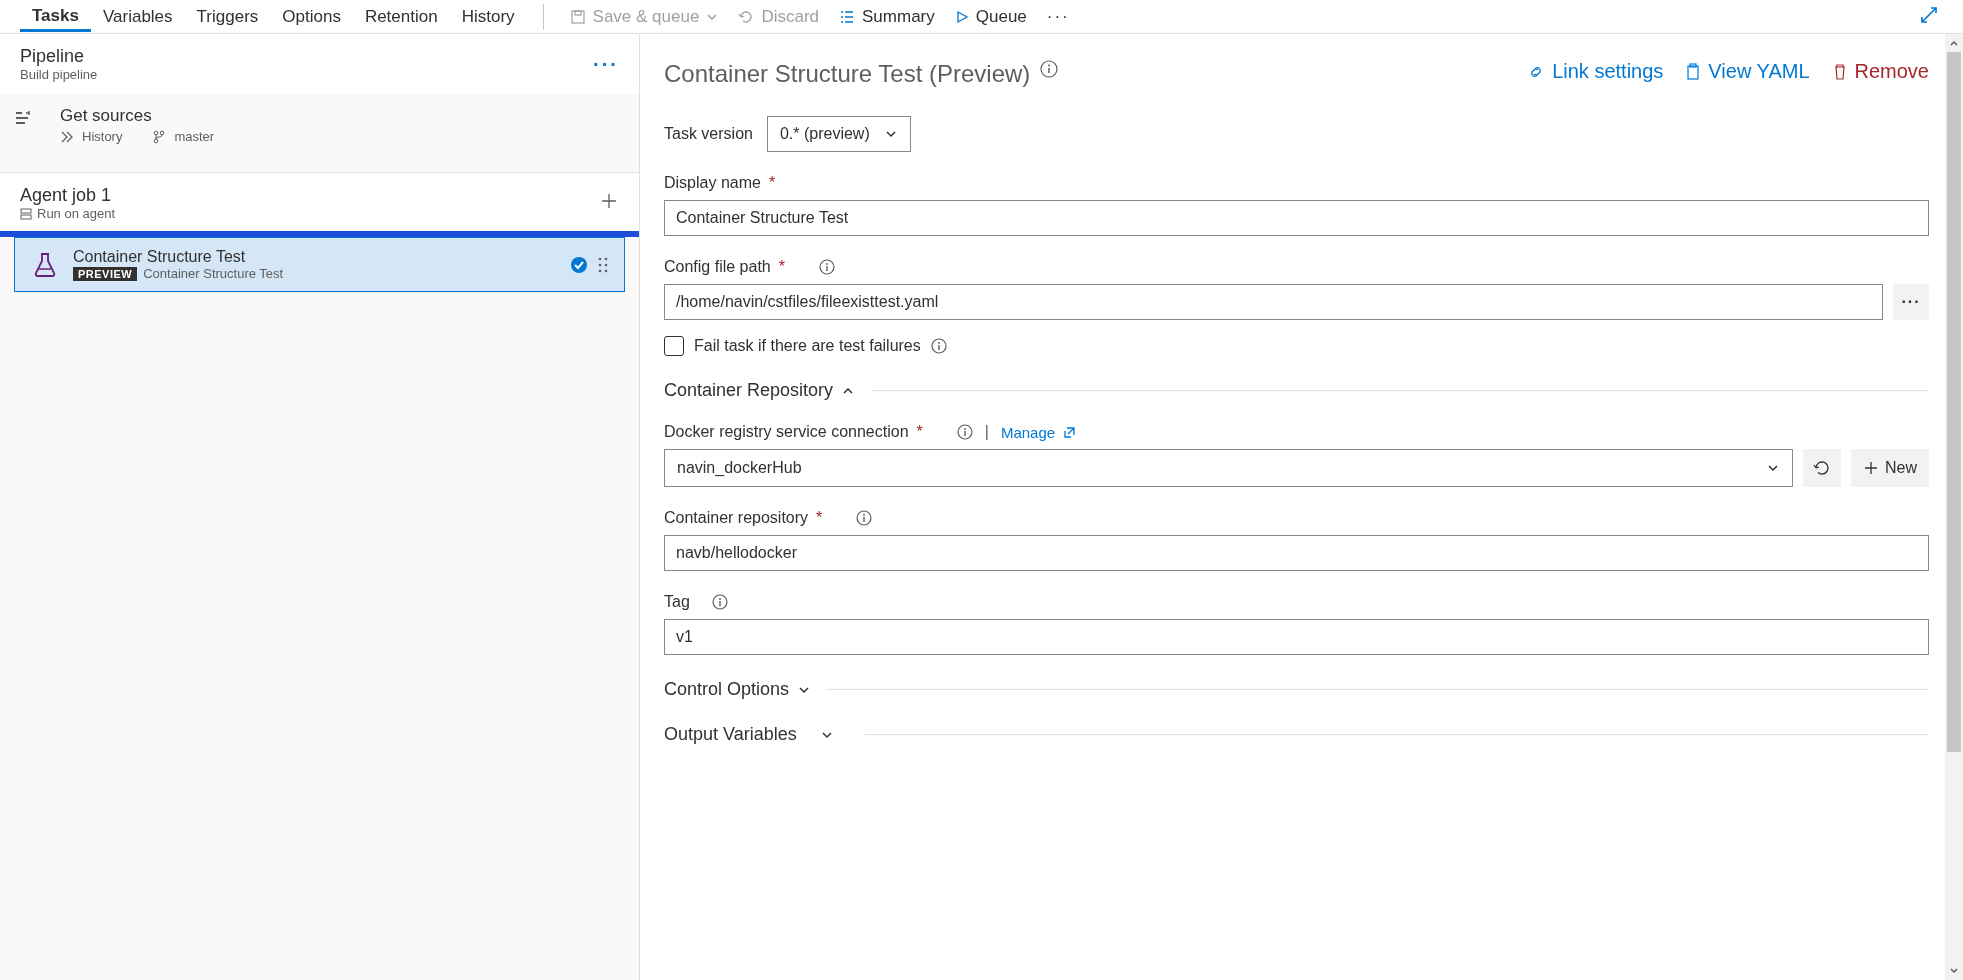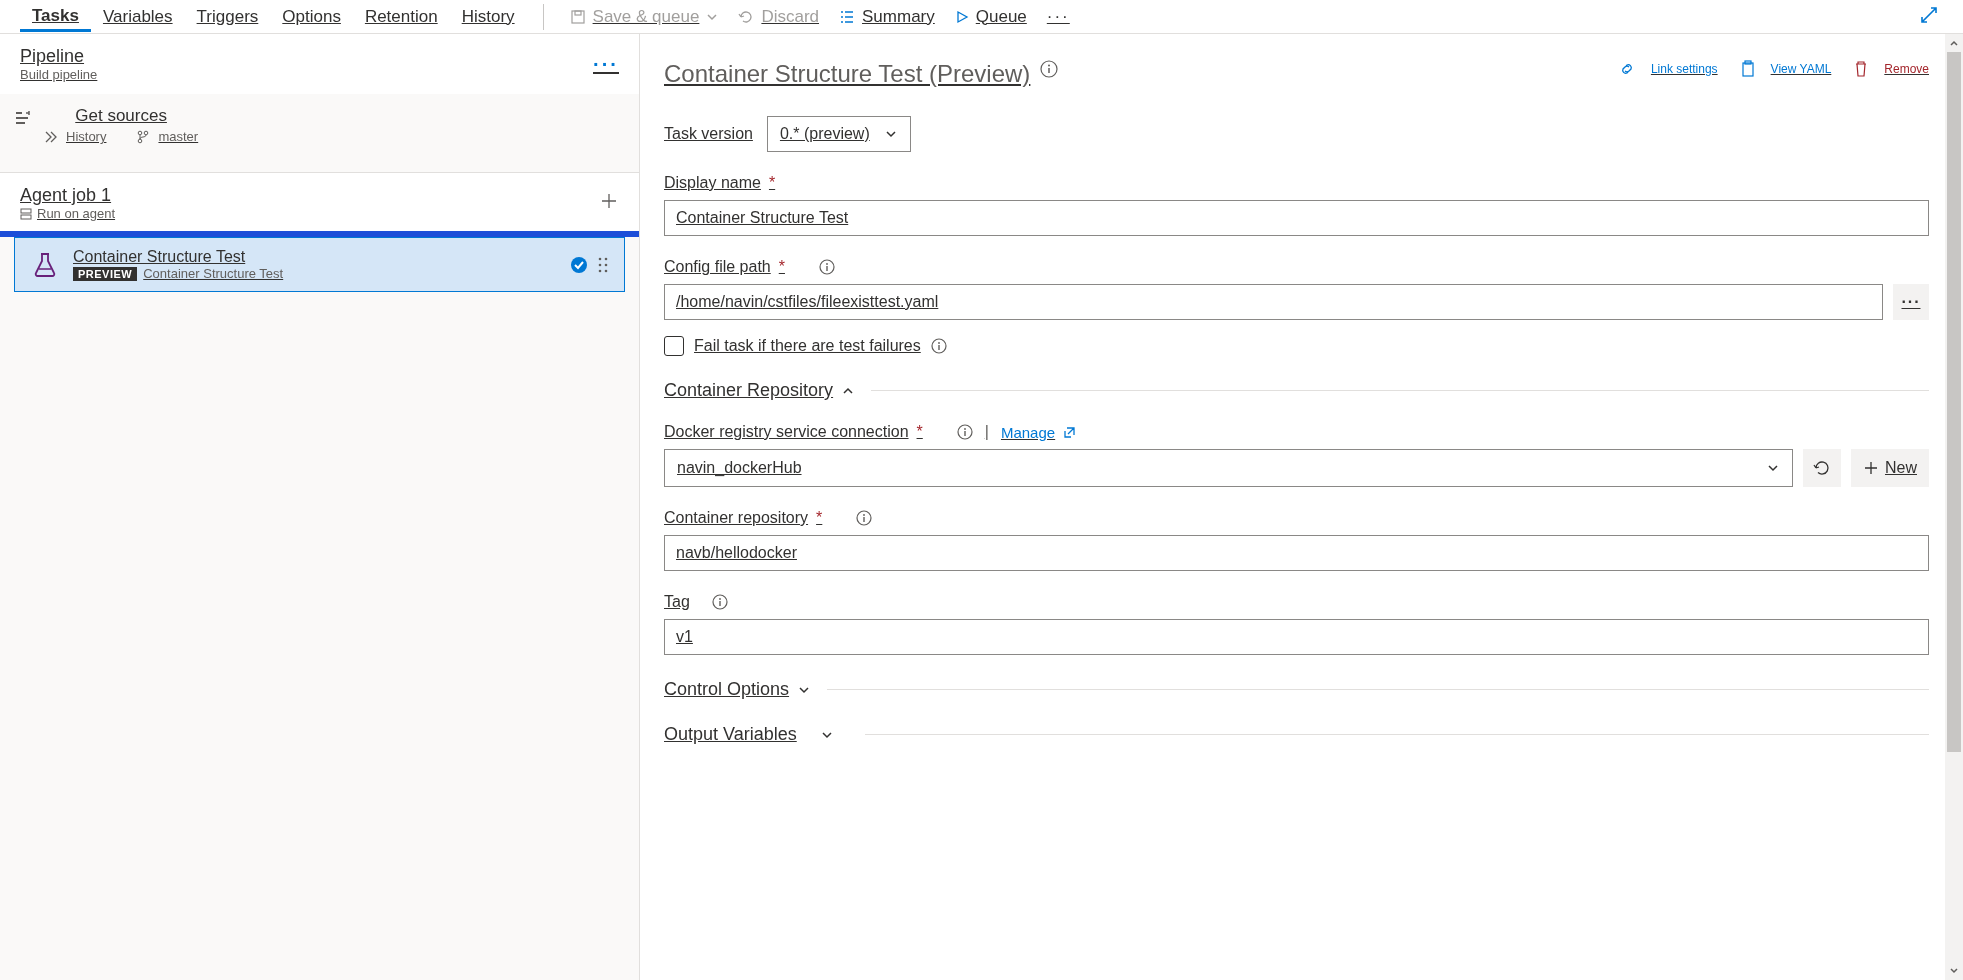--- a/index.html
+++ b/index.html
@@ -11,21 +11,20 @@
 body {
   background: #fff;
   color: #323130;
   overflow: hidden;
 }
 .app {
   display: flex;
   flex-direction: column;
   height: 980px;
   width: 1963px;
-  text-decoration: underline;
 }
 .top-tabs {
   display: flex;
   align-items: center;
   height: 34px;
   border-bottom: 1px solid #e1dfdd;
   padding: 0 20px;
 }
 .top-tabs .tab {
   padding: 4px 12px;
@@ -96,23 +95,22 @@
   cursor: pointer;
   color: #0078d4;
   font-size: 20px;
   letter-spacing: 2px;
   font-weight: bold;
 }
 .sources-row {
   display: flex;
   align-items: flex-start;
   padding: 12px 20px 10px 14px;
-  gap: 12px;
+  gap: 28px;
   background: #faf9f8;
-  text-align: center;
 }
 .sources-row .get-sources-title {
   font-size: 17px;
 }
 .sources-row .source-details {
   font-size: 13px;
   color: #605e5c;
   margin-top: 3px;
   display: flex;
   align-items: center;
@@ -205,23 +203,23 @@
   color: #605e5c;
   font-weight: 400;
 }
 .detail-actions {
   display: flex;
   gap: 22px;
 }
 .detail-actions .action {
   display: flex;
   align-items: center;
-  gap: 15px;
+  gap: 7px;
   color: #0078d4;
-  font-size: 12px;
+  font-size: 20px;
   cursor: pointer;
 }
 .detail-actions .action.remove {
   color: #a4262c;
 }
 .form-row {
   margin-top: 22px;
 }
 .label {
   font-size: 16px;

